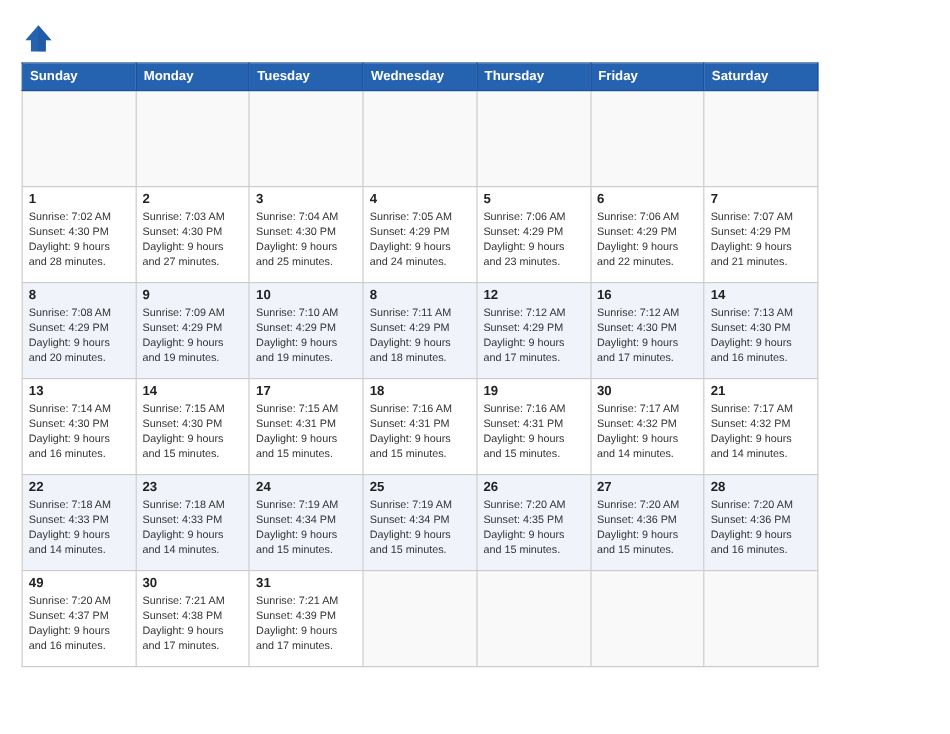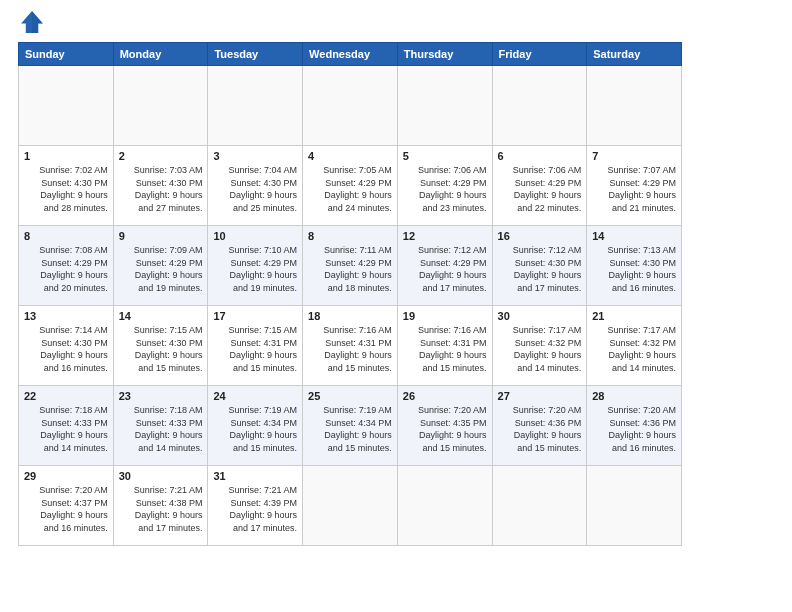--- a/index.html
+++ b/index.html
@@ -5,21 +5,21 @@
     * { margin: 0; padding: 0; box-sizing: border-box; }
     body {
       font-family: Arial, sans-serif;
       background: #fff;
       width: 792px;
       height: 612px;
       overflow: hidden;
     }
     .container {
       width: 700px;
-      padding: 8px 18px 10px 18px;
+      padding: 18px 18px 10px 18px;
     }
     .header-row {
       display: flex;
       justify-content: space-between;
       align-items: flex-start;
       margin-bottom: 6px;
     }
     .logo {
       display: flex;
       align-items: center;
@@ -85,21 +85,20 @@
       font-size: 11px;
       font-weight: bold;
       color: #222;
       display: block;
       margin-bottom: 2px;
     }
     .day-info {
       font-size: 9px;
       color: #333;
       line-height: 1.4;
-      text-align: right;
     }
     .empty-cell {
       background: #f9f9f9 !important;
     }
   </style>
 </head>
 <body>
 
 <div class="container">
   <div class="header-row">
@@ -312,21 +311,21 @@
       </td>
           <td>
         <span class="day-num">28</span>
         <div class="day-info">
           Sunrise: 7:20 AM<br>Sunset: 4:36 PM<br>Daylight: 9 hours and 16 minutes.
         </div>
       </td>
         </tr>
         <tr>
           <td>
-        <span class="day-num">29</span>
+        <span class="day-num">49</span>
         <div class="day-info">
           Sunrise: 7:20 AM<br>Sunset: 4:37 PM<br>Daylight: 9 hours and 16 minutes.
         </div>
       </td>
           <td>
         <span class="day-num">30</span>
         <div class="day-info">
           Sunrise: 7:21 AM<br>Sunset: 4:38 PM<br>Daylight: 9 hours and 17 minutes.
         </div>
       </td>

